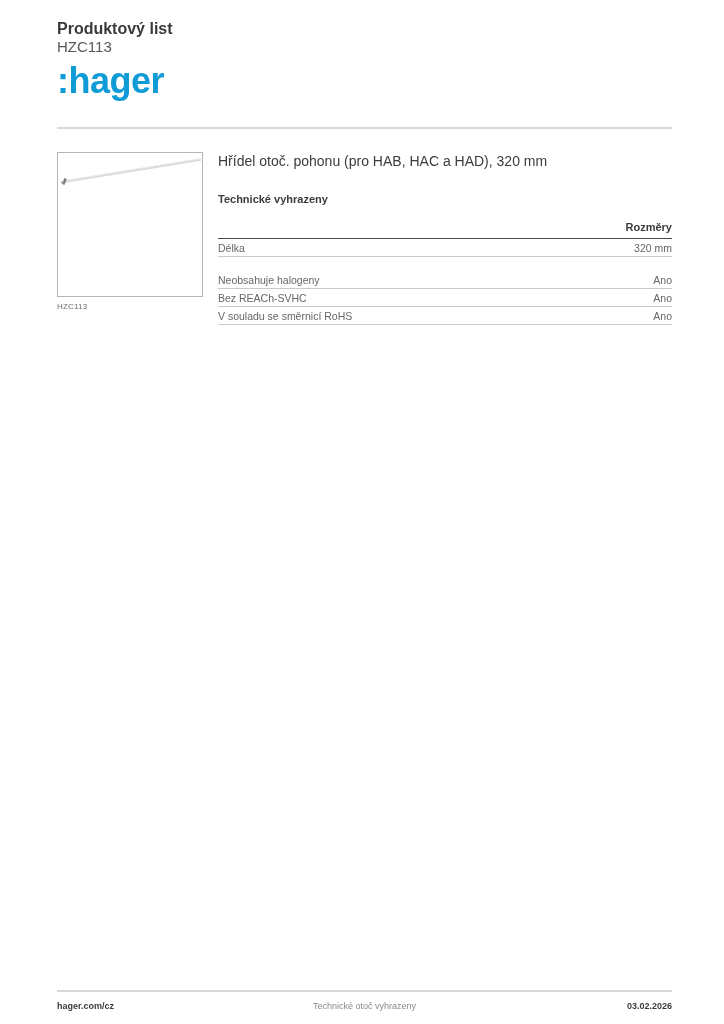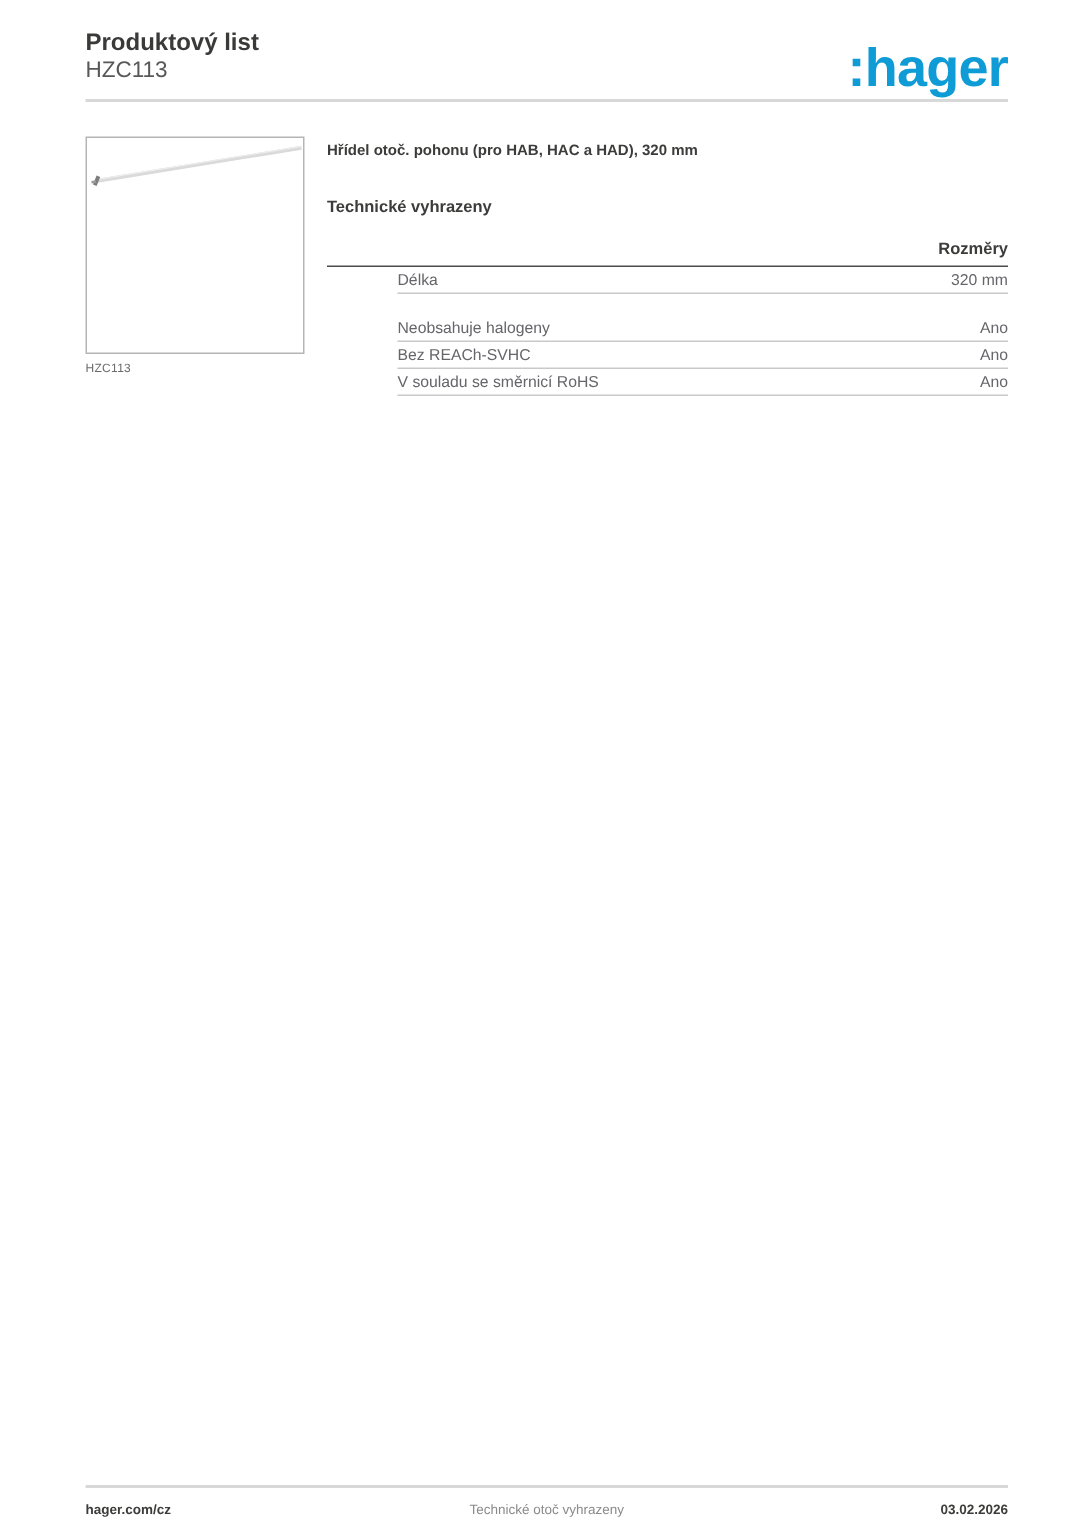--- a/index.html
+++ b/index.html
@@ -19,22 +19,23 @@
     position: absolute;
     left: 57px; right: 52px; top: 0;
   }
 
   
   .header {
     display: flex;
     justify-content: space-between;
     align-items: flex-start;
     padding-top: 20px;
-    padding-bottom: 3px;
+    padding-bottom: 28px;
     border-bottom: 2px solid #d8d8d8;
+    flex-direction: column;
   }
   .doc-type {
     font-size: 16px;
     font-weight: bold;
     color: #3a3a39;
     line-height: 1.15;
   }
   .product-ref {
     font-size: 15px;
     font-weight: normal;
@@ -63,22 +64,22 @@
     background: #ffffff;
   }
   .image-caption {
     font-size: 8px;
     color: #6b6b6b;
     margin-top: 5px;
     letter-spacing: 0.2px;
   }
   .details { flex: 1; padding-top: 3px; min-width: 0; }
   .product-title {
-    font-size: 10px;
-    font-weight: bold;
+    font-size: 14px;
+    font-weight: normal;
     color: #3c3c3b;
     line-height: 13px;
   }
   .tech-heading {
     font-size: 11px;
     font-weight: bold;
     margin-top: 25px;
     line-height: 13px;
   }
   .section-title {
@@ -93,21 +94,20 @@
   .section-udrzitelnost { margin-top: 14px; }
   .spec-row {
     display: flex;
     justify-content: space-between;
     align-items: center;
     font-size: 10.5px;
     color: #65656a;
     padding: 3px 0 2px;
     border-bottom: 1px solid #c9c9c9;
     line-height: 12px;
-    margin-left: 47px;
   }
   .spec-label { text-align: left; }
   .spec-value { text-align: right; white-space: nowrap; }
 
   
   .footer {
     position: absolute;
     left: 57px; right: 52px; bottom: 0;
     border-top: 2px solid #d8d8d8;
     padding-top: 9px;

